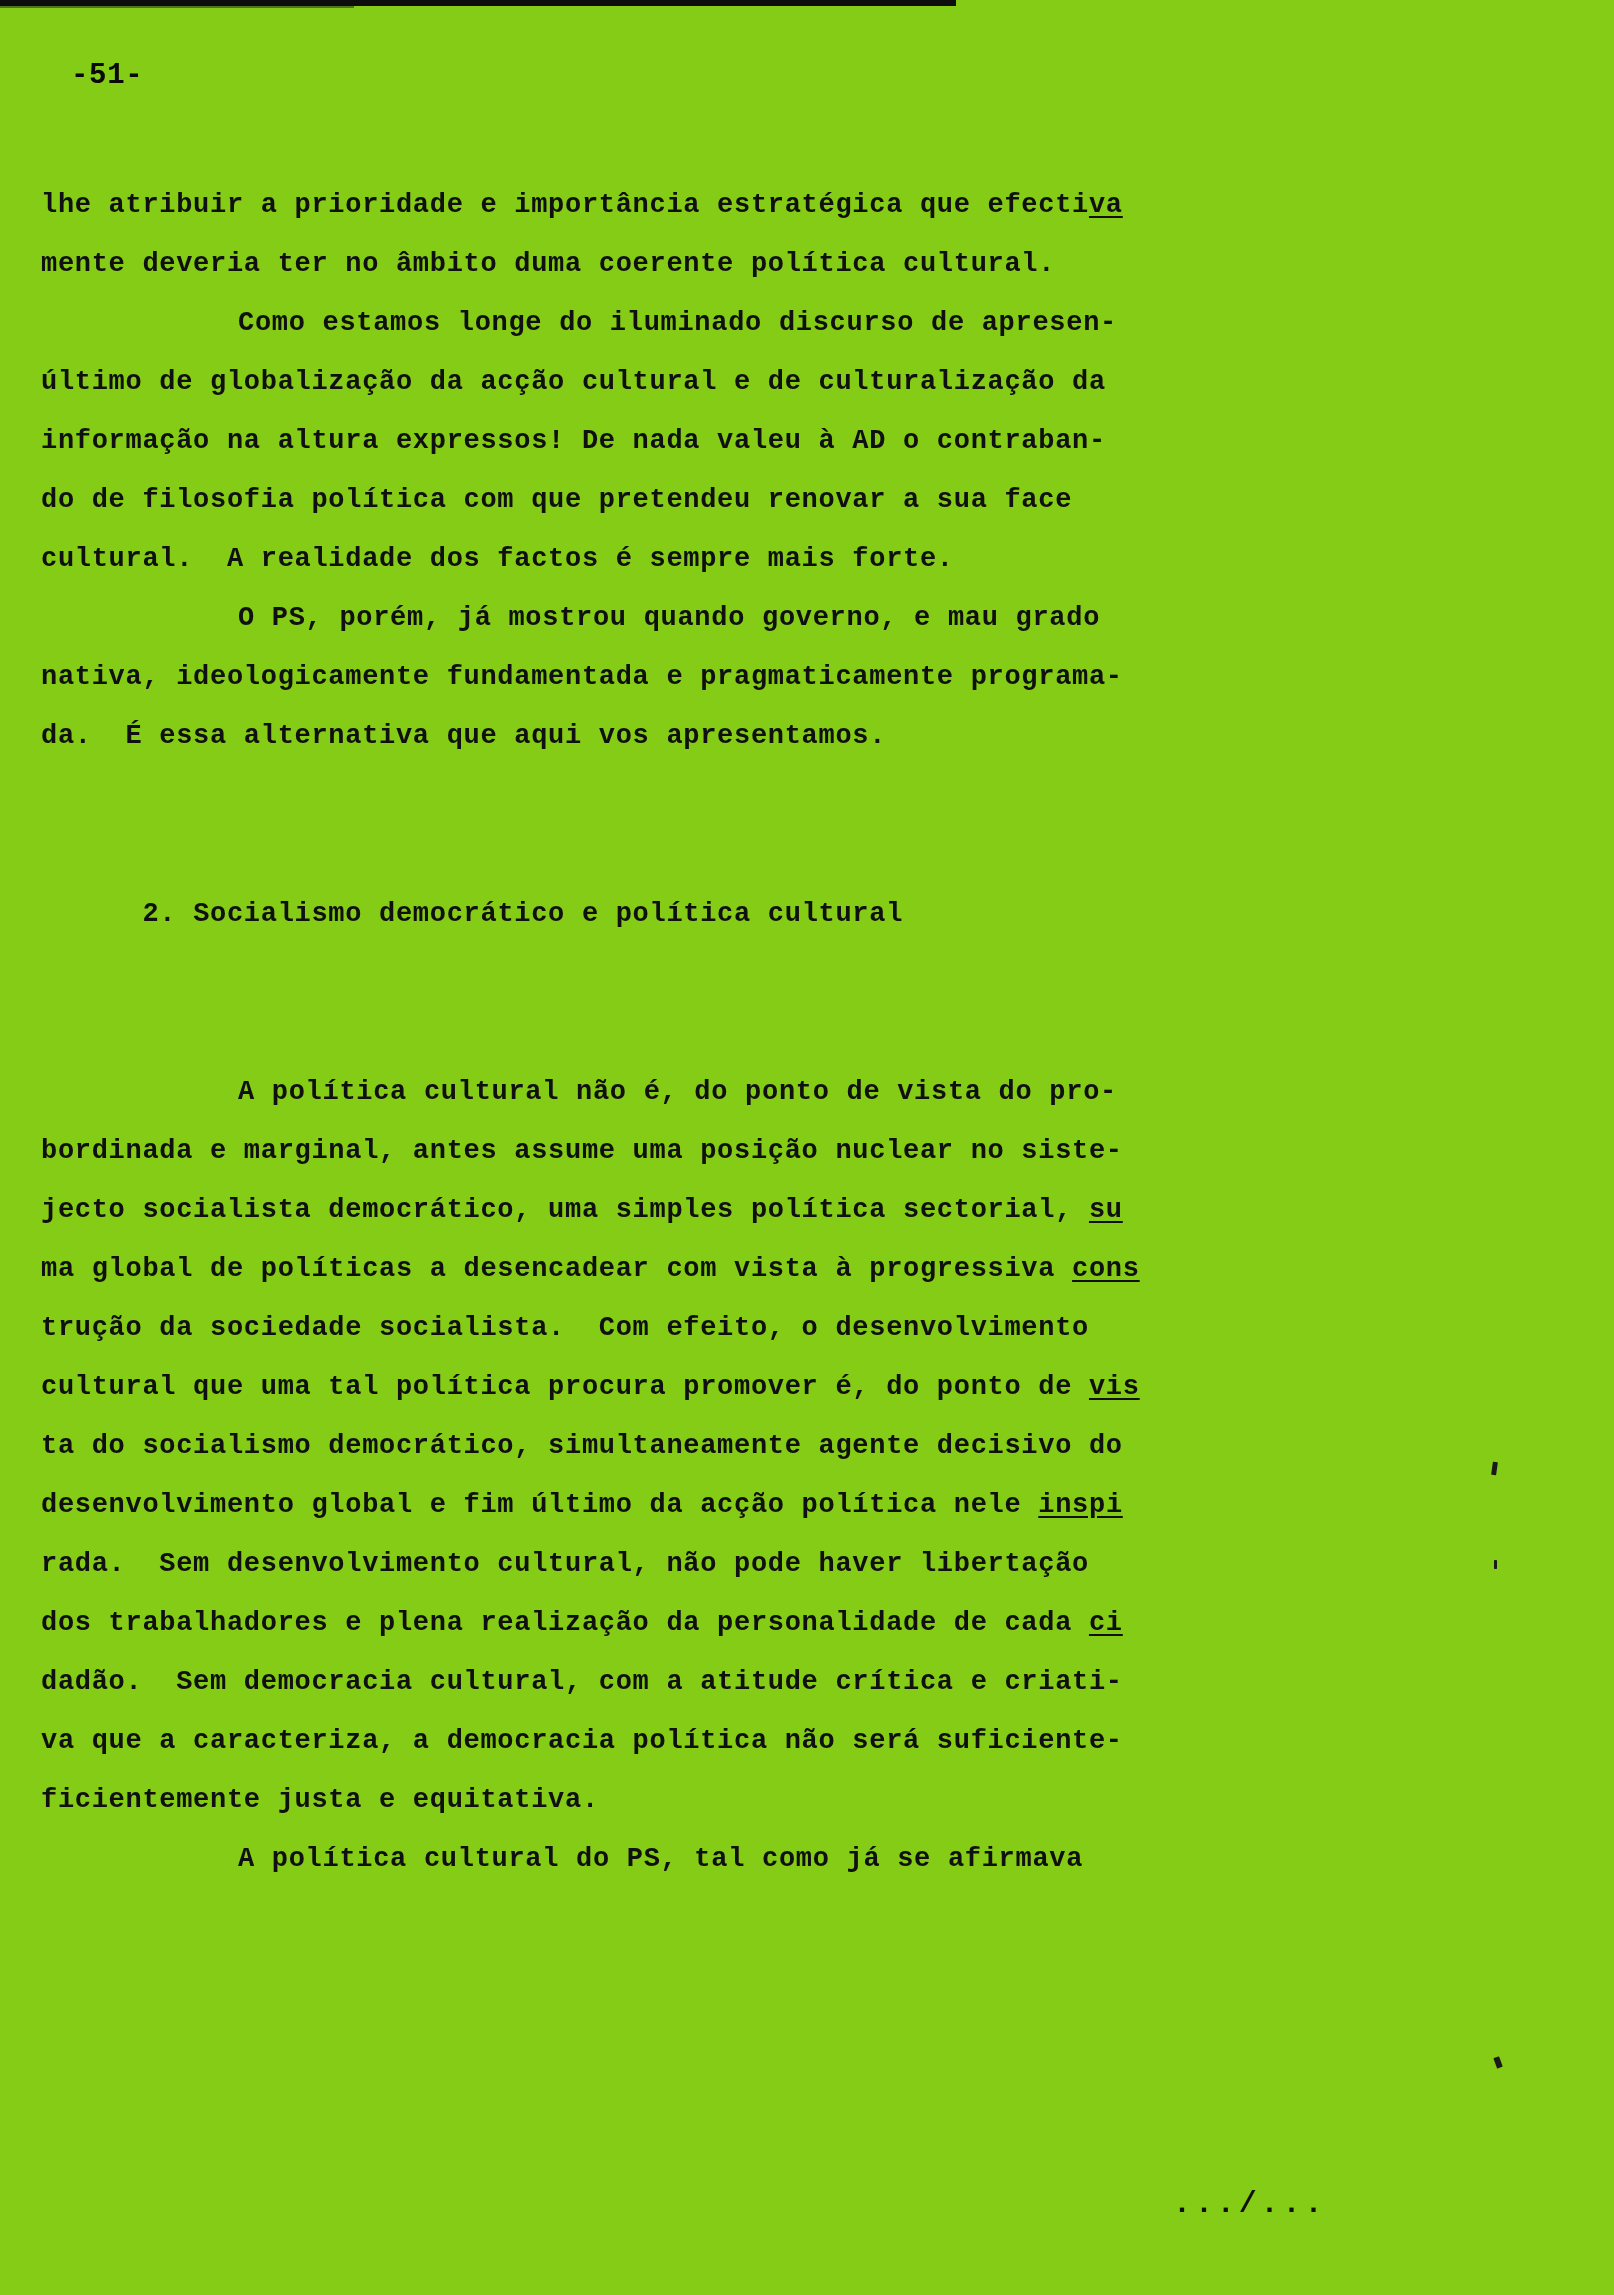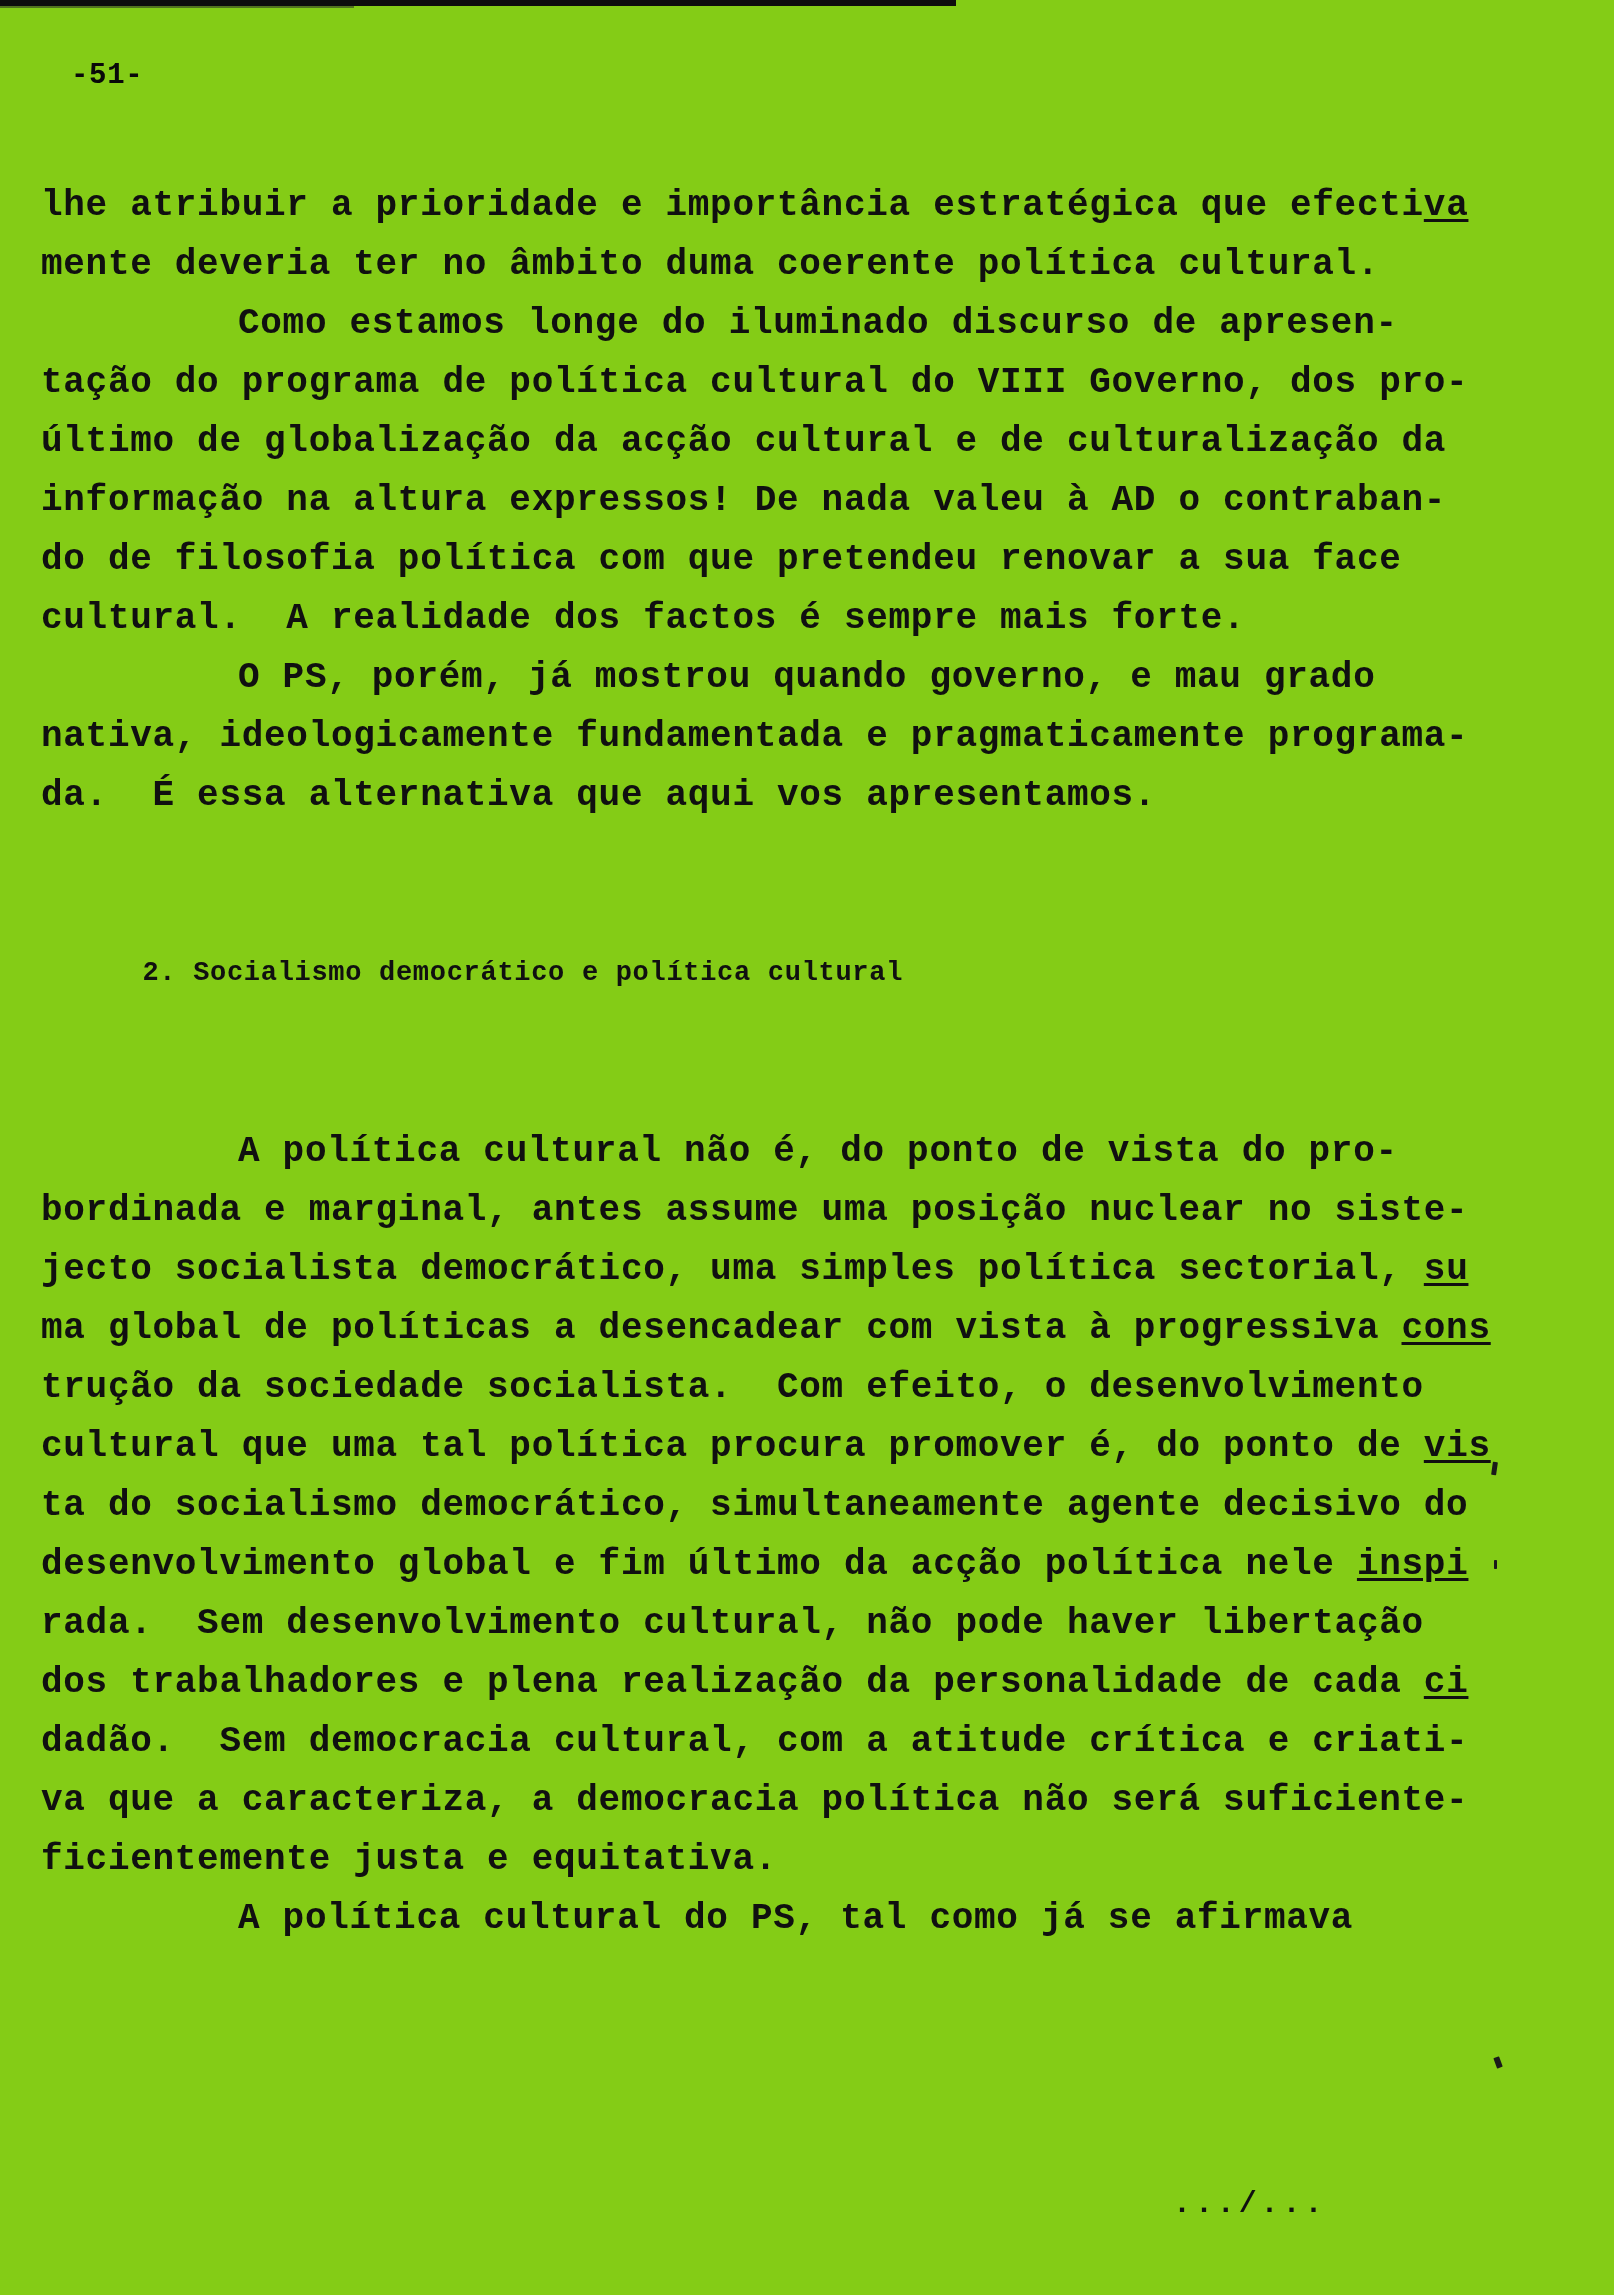--- a/index.html
+++ b/index.html
@@ -50,21 +50,21 @@
   }
 
   .body-block {
     position: absolute;
     left: 41px;
     top: 176px;
     width: 1533px;
   }
 
   .tline {
-    font-size: 36px;
+    font-size: 27px;
     line-height: 59px;
     letter-spacing: 0.7px;
     white-space: pre;
     color: #101010;
     font-weight: 600;
   }
 
   .tline.indent {
     padding-left: 197px;
   }
@@ -120,21 +120,20 @@
   <div class="page-number">-51-</div>
 
   <div class="body-block">
     <div id="para-region-top">
         <div>
           <div class="tline"><span>lhe atribuir a prioridade e importância estratégica que efecti</span><span class="u">va</span></div>
           <div class="tline"><span>mente deveria ter no âmbito duma coerente política cultural.</span></div>
         </div>
         <div>
           <div class="tline indent"><span>Como estamos longe do iluminado discurso de apresen-</span></div>
-          <div class="tline"><span>tação do programa de política cultural do VIII Governo, dos pro-</span></div>
           <div class="tline"><span>último de globalização da acção cultural e de culturalização da</span></div>
           <div class="tline"><span>informação na altura expressos! De nada valeu à AD o contraban-</span></div>
           <div class="tline"><span>do de filosofia política com que pretendeu renovar a sua face</span></div>
           <div class="tline"><span>cultural.  A realidade dos factos é sempre mais forte.</span></div>
         </div>
         <div>
           <div class="tline indent"><span>O PS, porém, já mostrou quando governo, e mau grado</span></div>
           <div class="tline"><span>nativa, ideologicamente fundamentada e pragmaticamente programa-</span></div>
           <div class="tline"><span>da.  É essa alternativa que aqui vos apresentamos.</span></div>
         </div>

